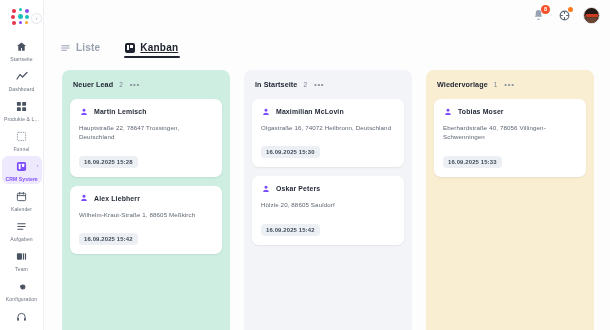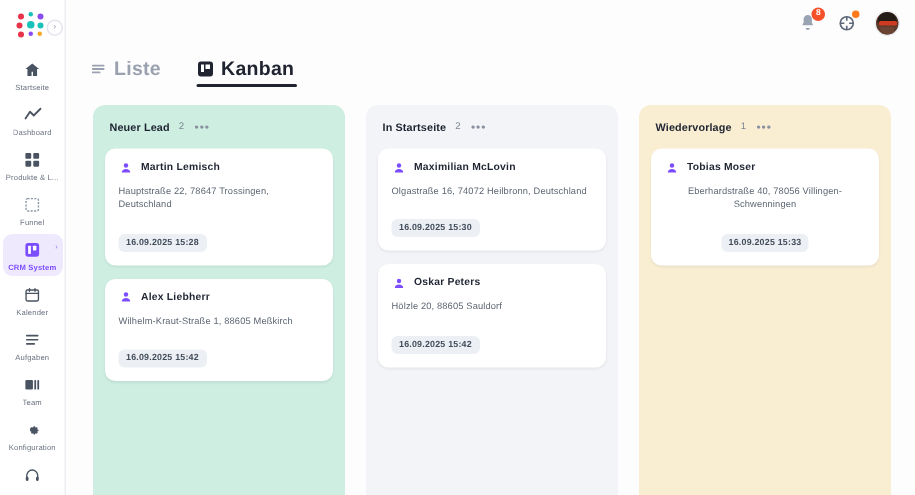--- a/index.html
+++ b/index.html
@@ -65,36 +65,36 @@
     width: 17px; height: 17px; border-radius: 50%;
     background: #5b3a2c; overflow: hidden; position: relative;
     border: 1px solid #ebedf1;
   }
   .avatar .hair { position: absolute; left: 1px; top: 0px; width: 13px; height: 7px; background: #241a15; border-radius: 7px 7px 0 0; }
   .avatar .glasses { position: absolute; left: 1.5px; top: 6px; width: 12px; height: 3px; background: #cf3b22; border-radius: 1px; }
   .avatar .chin { position: absolute; left: 3px; top: 10px; width: 9px; height: 7px; background: #6b4434; border-radius: 0 0 6px 6px; }
 
   .tabs { display: flex; align-items: flex-end; gap: 24px; padding: 0 0 0 16px; height: 28px; }
   .tab { display: flex; align-items: center; gap: 5px; padding-bottom: 5px; position: relative; }
-  .tab .tlabel { font-size: 13px; font-weight: bold; letter-spacing: .2px; }
+  .tab .tlabel { font-size: 10px; font-weight: bold; letter-spacing: .2px; }
   .tab.inactive .tlabel { color: #9aa1ae; }
-  .tab.active .tlabel { color: #202430; }
+  .tab.active .tlabel { color: #202430; text-decoration: underline; }
   .tab.active::after { content: ""; position: absolute; left: 0; right: -2px; bottom: 0; height: 1.6px; background: #1f2430; border-radius: 2px; }
   .tab-ico { width: 11px; height: 11px; display: flex; align-items: center; justify-content: center; }
   .kanban-ico { width: 10px; height: 10px; background: #1f2430; border-radius: 2px; position: relative; }
   .kanban-ico i { position: absolute; background: #fff; display: block; }
   .kanban-ico i:nth-child(1) { left: 2px; top: 2.2px; width: 2px; height: 5.6px; }
   .kanban-ico i:nth-child(2) { left: 5.4px; top: 2.2px; width: 2.4px; height: 3.4px; }
 
   
   .board { flex: 1; display: flex; gap: 14px; padding: 12px 0 0 18px; overflow: hidden; }
   .column { width: 168px; border-radius: 8px 8px 0 0; padding: 9px 8px 8px 8px; flex: 0 0 168px; }
   .col-green { background: #cdeee1; }
   .col-grey  { background: #f2f4f7; }
-  .col-cream { background: #f9edd2; text-align: center; }
+  .col-cream { background: #f9edd2; }
   .col-head { display: flex; align-items: center; gap: 6px; padding: 1px 2px 0 3px; margin-bottom: 10px; }
   .col-title { font-size: 7.2px; font-weight: bold; color: #1d2330; letter-spacing: .1px; }
   .col-count { font-size: 6.4px; color: #7b8493; }
   .col-dots { font-size: 8px; color: #8a919e; letter-spacing: .6px; line-height: 6px; margin-left: 1px; }
 
   .card {
     background: #ffffff; border-radius: 7px; padding: 8px 9px 9px 9px;
     margin-bottom: 9px; box-shadow: 0 1px 2px rgba(22,28,45,.07);
   }
   .card-head { display: flex; align-items: center; gap: 6px; margin-bottom: 7px; }

